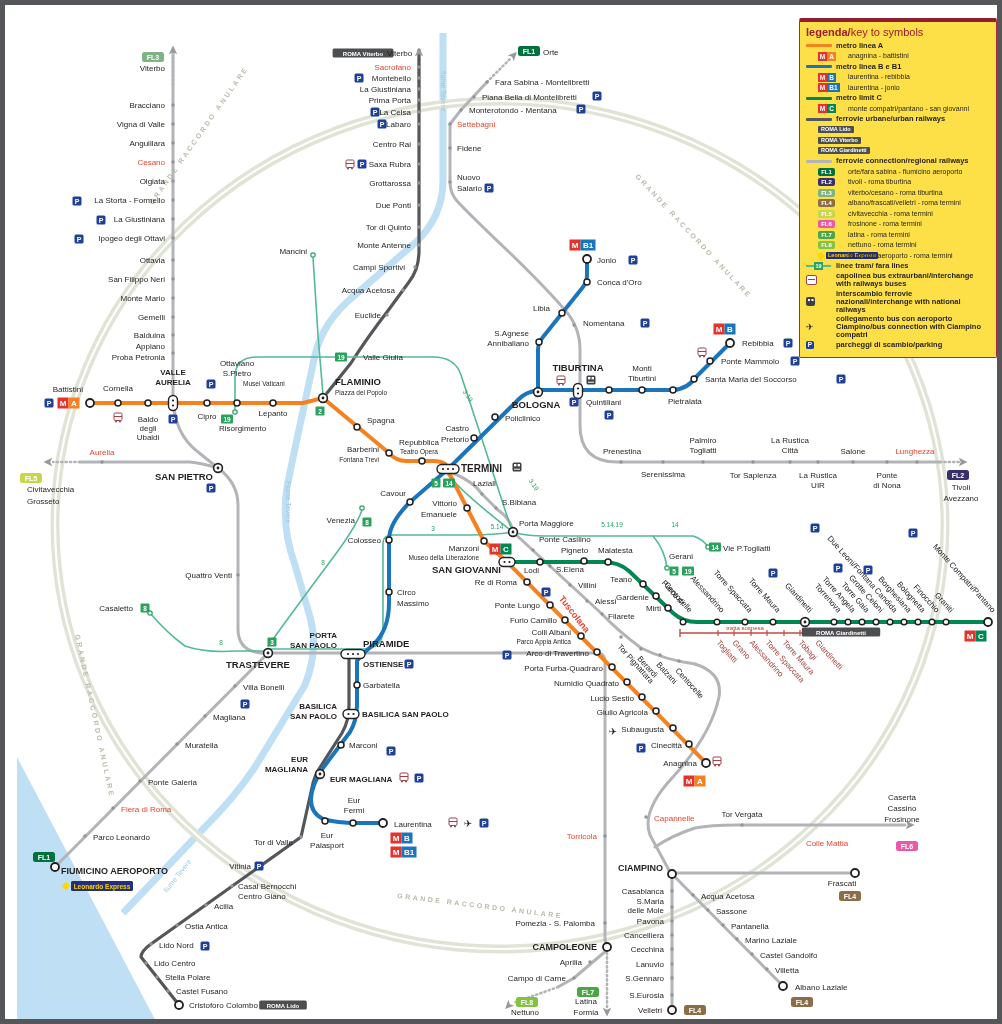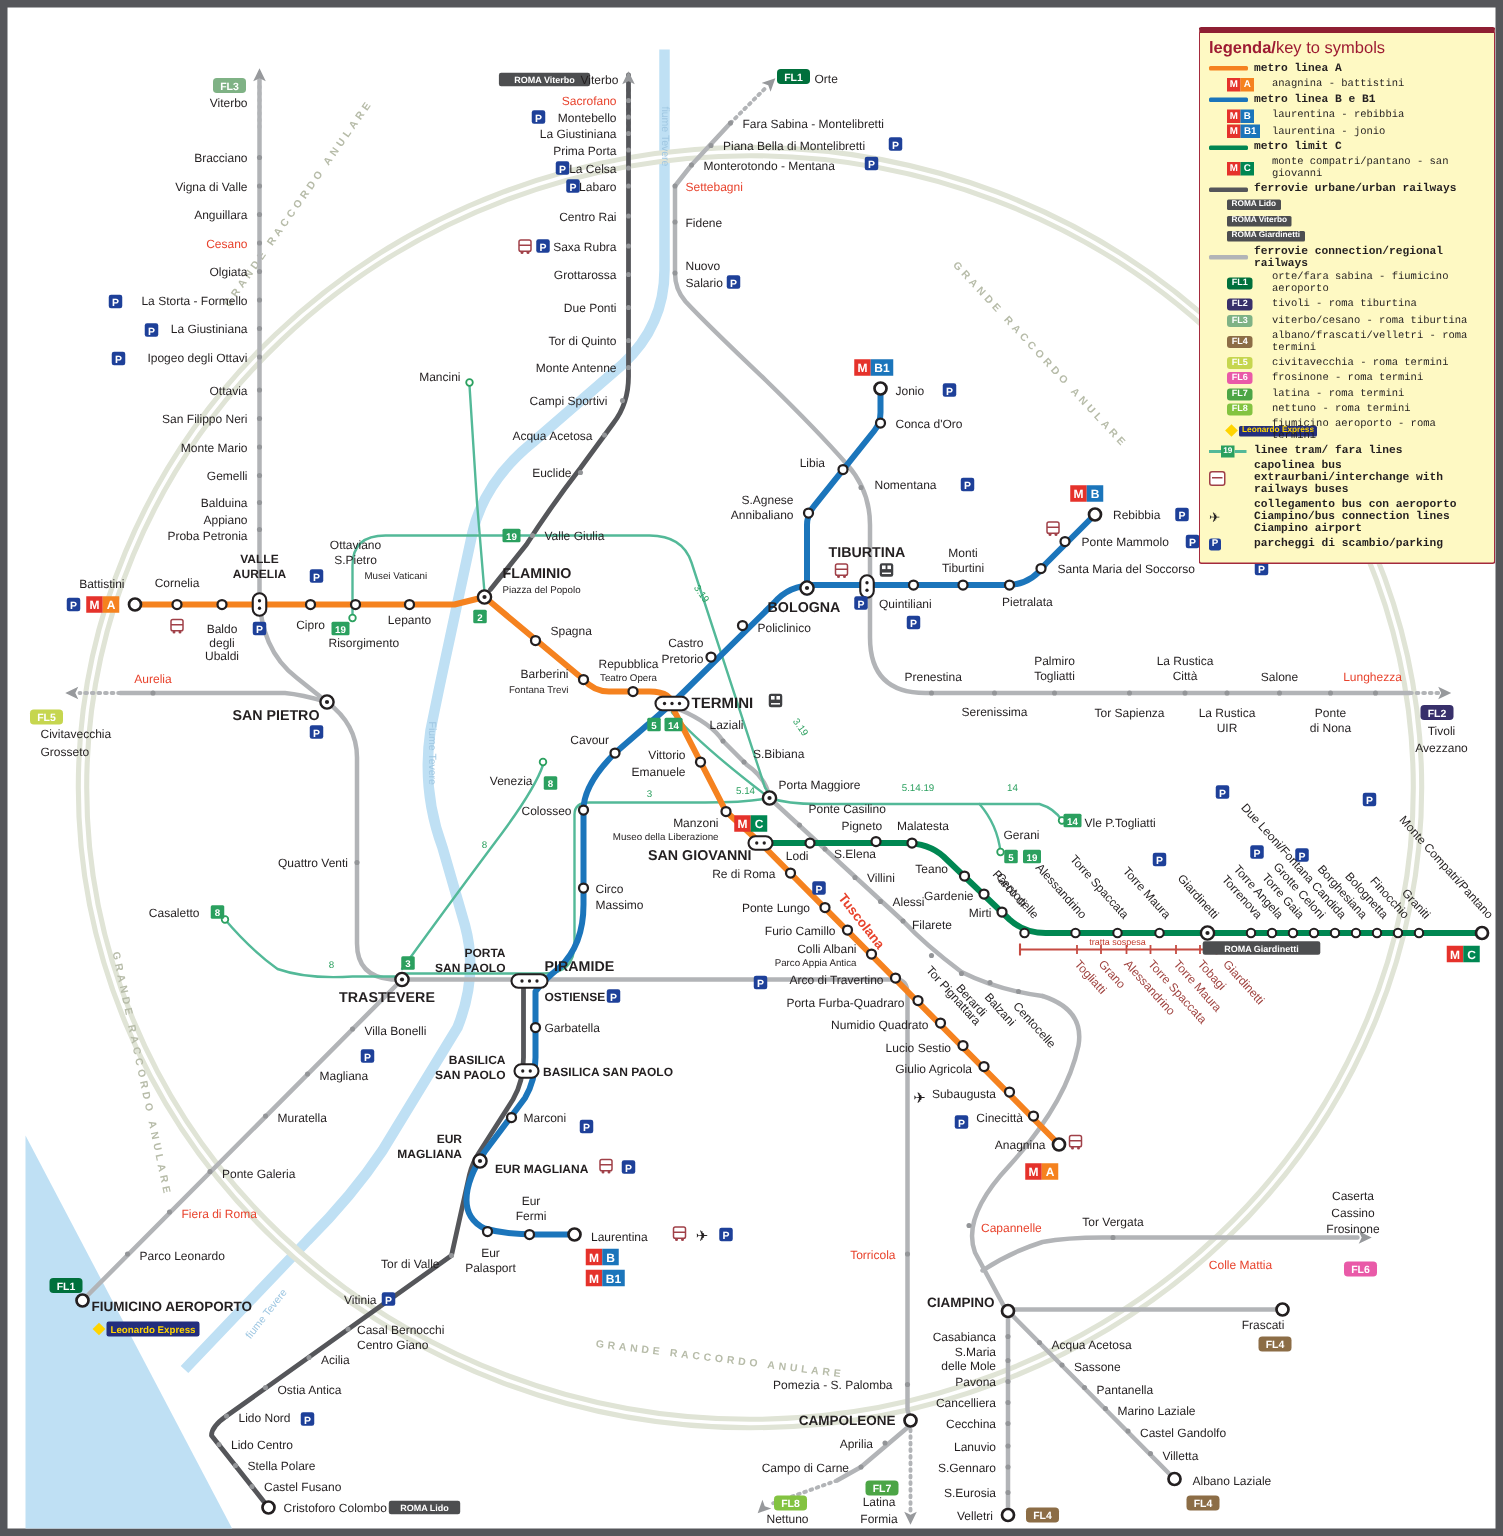--- a/index.html
+++ b/index.html
@@ -1,29 +1,29 @@
 <!DOCTYPE html>
 <html><head>
 <meta charset="utf-8">
 <style>
   html,body{margin:0;padding:0;background:#7a7b7d;}
   #stage{position:relative;width:1002px;height:1024px;background:#ffffff;
          border:5px solid #55565a;box-sizing:border-box;overflow:hidden;
          font-family:"Liberation Sans",sans-serif;}
   #mapsvg{position:absolute;left:0;top:0;}
   
-  #legend{position:absolute;left:794px;top:13px;width:198px;background:#fef9c3;
+  #legend{position:absolute;left:794px;top:13px;width:198px;background:#fde047;
           border:1.5px solid #a42a3d;border-top:4px solid #8e1f33;border-radius:2px;
           padding:4px 6px 6px 6px;box-sizing:border-box;z-index:5;}
   #legend .lg-title{color:#9d1b32;font-size:11px;margin:0 0 3px 0;}
   #legend .lg-title b{font-weight:bold;}
   .lg-row{display:flex;align-items:center;margin:1.5px 0;min-height:9px;}
   .lg-ic{width:30px;flex:0 0 30px;display:flex;align-items:center;justify-content:flex-start;}
   .lg-sub .lg-ic{padding-left:12px;box-sizing:border-box;width:42px;flex-basis:42px;}
-  .lg-tx{font-size:7px;line-height:8px;color:#231f20;font-family:Liberation Mono, monospace;}
+  .lg-tx{font-size:7px;line-height:8px;color:#231f20;}
   .lg-main .lg-tx{font-weight:bold;font-size:7.5px;}
   .lg-line{display:inline-block;width:26px;height:3px;border-radius:1px;}
   .lg-m{display:inline-flex;}
   .lg-m span{display:inline-block;width:9px;height:9px;font-size:6.5px;font-weight:bold;
              color:#fff;text-align:center;line-height:9px;}
   .lg-fl{display:inline-block;min-width:15px;padding:0 1px;height:8px;border-radius:2px;
          color:#fff;font-size:6px;font-weight:bold;text-align:center;line-height:8px;}
   .lg-dark{display:inline-block;padding:0 3px;height:7px;border-radius:1px;background:#4d4e50;
            color:#fff;font-size:5.5px;font-weight:bold;line-height:7px;white-space:nowrap;}
   .lg-p{display:inline-block;width:8px;height:8px;background:#1e4099;color:#fff;
@@ -1082,23 +1082,29 @@
           <span class="lg-tx">linee tram/ fara lines</span>
         </div>
         <div class="lg-row lg-main">
           <span class="lg-ic">
             <span class="lg-bus"></span>
           </span>
           <span class="lg-tx">capolinea bus extraurbani/interchange with railways buses</span>
         </div>
         <div class="lg-row lg-main">
           <span class="lg-ic">
+            <span class="lg-train"></span>
+          </span>
+          <span class="lg-tx">interscambio ferrovie nazionali/interchange with national railways</span>
+        </div>
+        <div class="lg-row lg-main">
+          <span class="lg-ic">
             <span class="lg-plane">✈</span>
           </span>
-          <span class="lg-tx">collegamento bus con aeroporto Ciampino/bus connection lines Ciampino airport</span>
+          <span class="lg-tx">collegamento bus con aeroporto Ciampino/bus connection with Ciampino compatri</span>
         </div>
         <div class="lg-row lg-main">
           <span class="lg-ic">
             <span class="lg-p">P</span>
           </span>
           <span class="lg-tx">parcheggi di scambio/parking</span>
         </div>
       </div>
   </div>
 </div>

